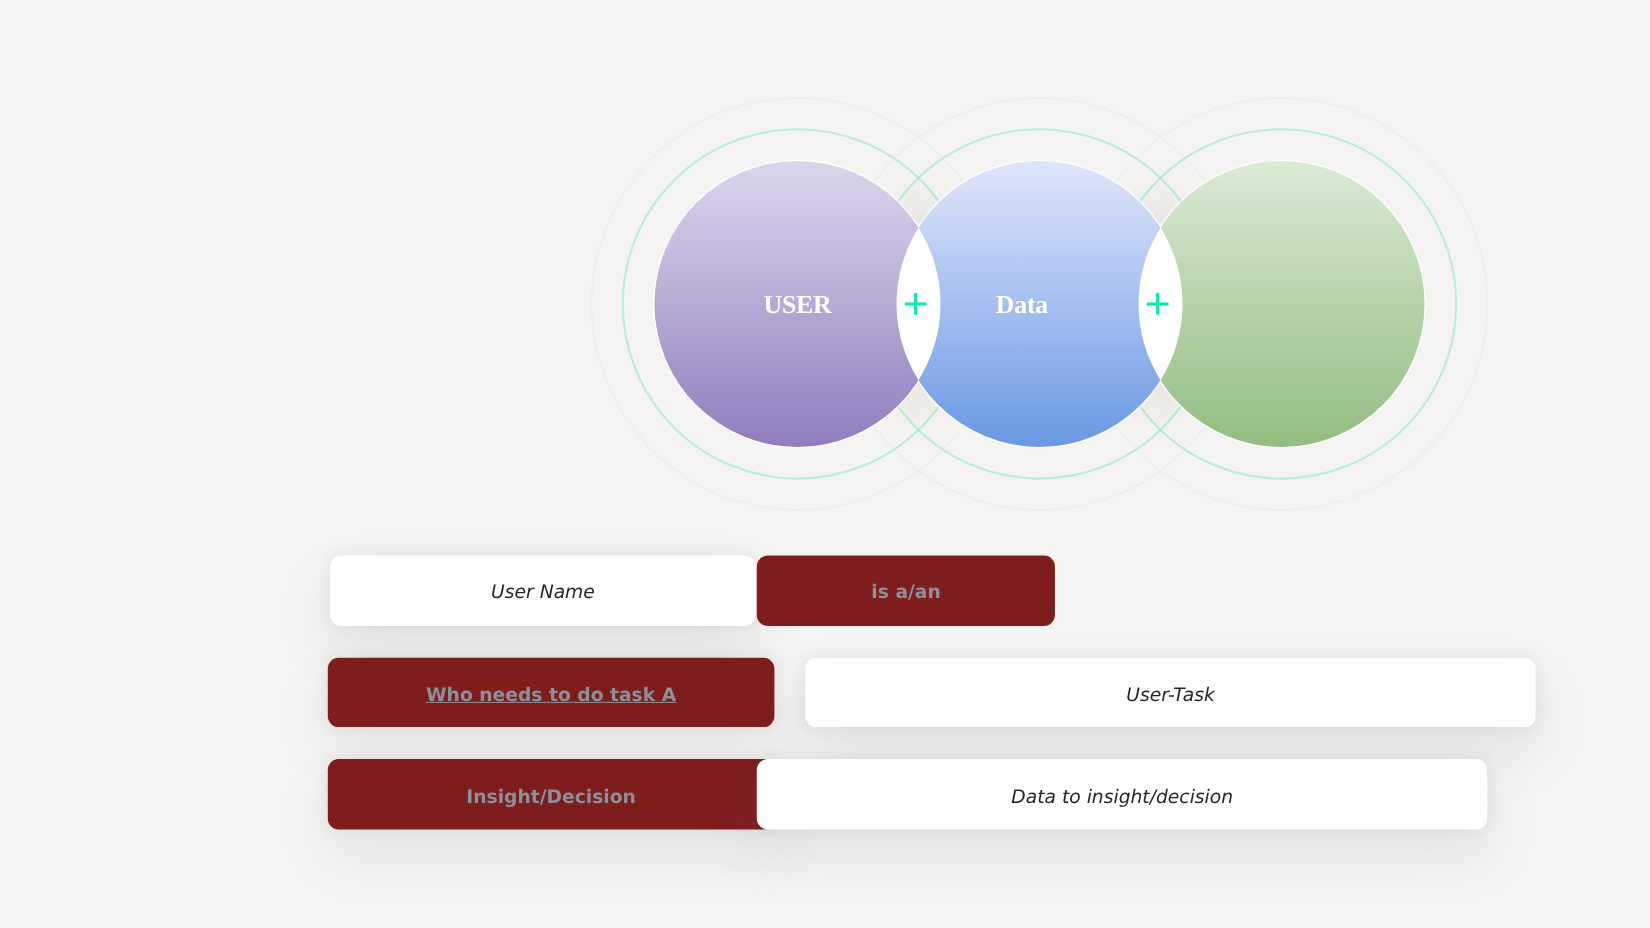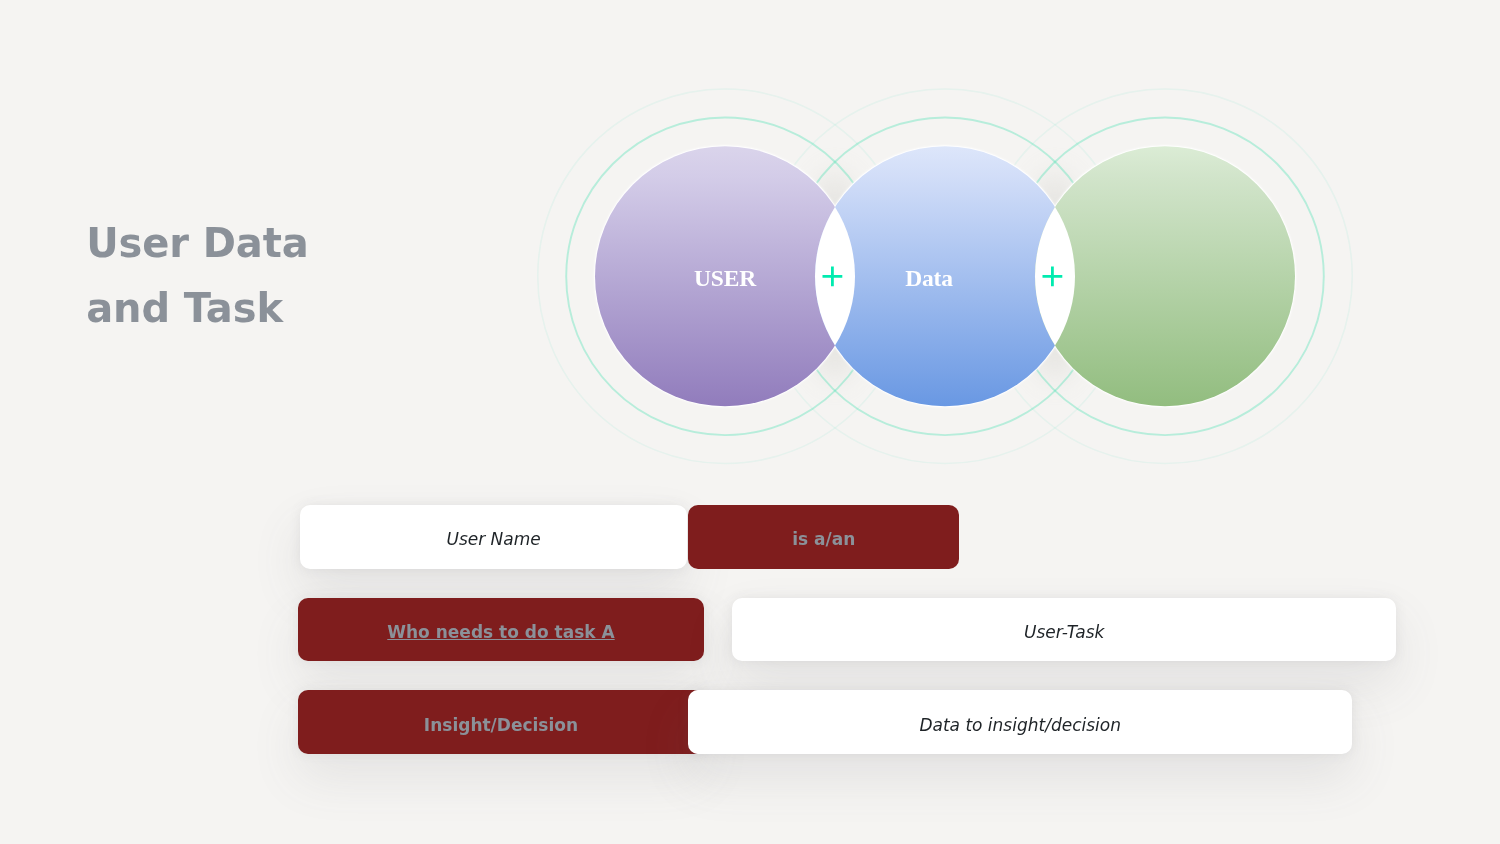--- a/index.html
+++ b/index.html
@@ -26,24 +26,20 @@
         box-shadow:0 24px 50px rgba(100,100,105,.12), 0 0 12px rgba(100,100,105,.10);}
   .chip.grey{background:#7f1d1d;color:#8B9199;font-weight:bold;font-size:17px;
         box-shadow:0 24px 50px rgba(100,100,105,.11), 0 0 12px rgba(100,100,105,.09);}
   .chip.flat{box-shadow:none;}
 </style>
 </head>
 <body>
 
 <div class="stage">
 
-  <div class="title">
-    <div>User Data</div>
-    <div>and Task</div>
-  </div>
 
   <svg class="venn" width="1500" height="844" viewBox="0 0 1500 844">
    <defs>
     <linearGradient id="gUser" x1="0" y1="0" x2="0" y2="1">
           <stop offset="0" stop-color="#DAD4EB"></stop>
           <stop offset="0.12" stop-color="#D3CCE8"></stop>
           <stop offset="1" stop-color="#917CBC"></stop>
         </linearGradient>
     <linearGradient id="gData" x1="0" y1="0" x2="0" y2="1">
           <stop offset="0" stop-color="#DDE6FA"></stop>

